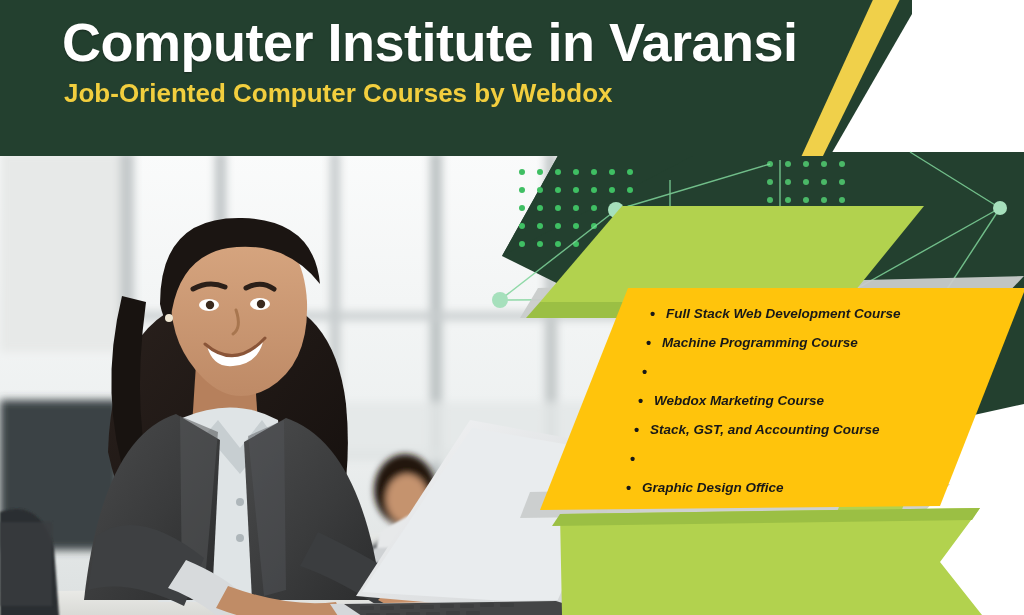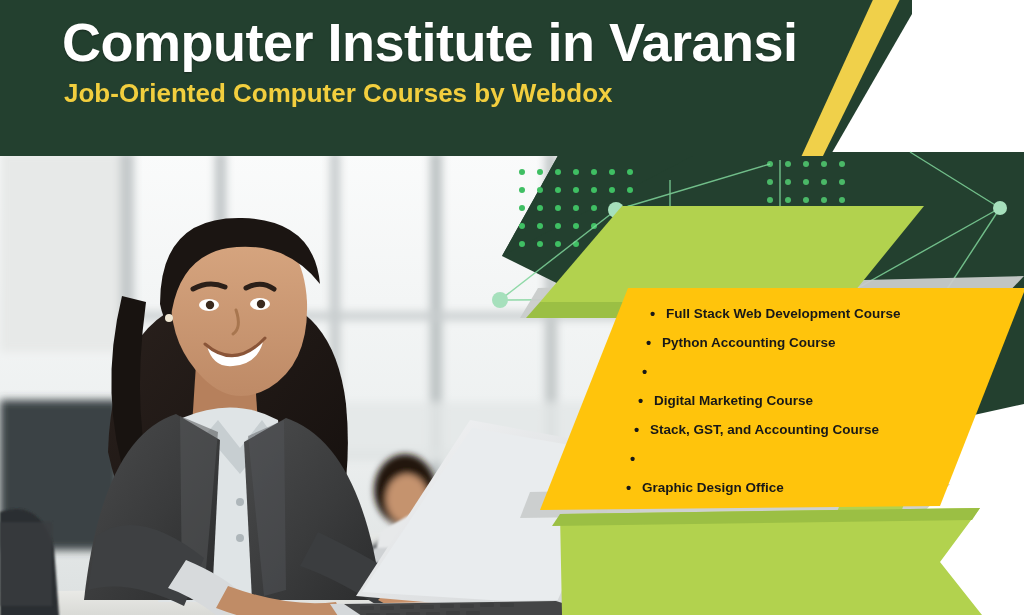--- a/index.html
+++ b/index.html
@@ -143,21 +143,21 @@
     font-family: "Liberation Sans", sans-serif;
     white-space: nowrap;
   }
   .course-item .dot {
     width: 16px;
     flex: 0 0 16px;
     font-size: 15px;
     line-height: 1;
     color: #181818;
   }
-  .course-item .ctext { display: inline-block; }
+  .course-item .ctext { display: inline-block; font-style: italic; }
   
   .course-item:nth-child(1) { padding-left: 110px; }
   .course-item:nth-child(2) { padding-left: 106px; }
   .course-item:nth-child(3) { padding-left: 102px; }
   .course-item:nth-child(4) { padding-left: 98px; }
   .course-item:nth-child(5) { padding-left: 94px; }
   .course-item:nth-child(6) { padding-left: 90px; }
   .course-item:nth-child(7) { padding-left: 86px; }
 </style>
 </head>
@@ -460,28 +460,28 @@
         <path d="M88 0 L484 0 L484 4 L400 218 L0 222 Z" fill="#FFC40C"></path>
       </svg>
     </div>
     <ul class="course-list">
       <li class="course-item">
         <span class="dot">•</span>
         <span class="ctext">Full Stack Web Development Course</span>
       </li>
       <li class="course-item">
         <span class="dot">•</span>
-        <span class="ctext">Python Accounting Course</span>
-      </li>
-      <li class="course-item">
-        <span class="dot">•</span>
-      </li>
-      <li class="course-item">
-        <span class="dot">•</span>
-        <span class="ctext">Digital Marketing Course</span>
+        <span class="ctext">Machine Programming Course</span>
+      </li>
+      <li class="course-item">
+        <span class="dot">•</span>
+      </li>
+      <li class="course-item">
+        <span class="dot">•</span>
+        <span class="ctext">Webdox Marketing Course</span>
       </li>
       <li class="course-item">
         <span class="dot">•</span>
         <span class="ctext">Stack, GST, and Accounting Course</span>
       </li>
       <li class="course-item">
         <span class="dot">•</span>
       </li>
       <li class="course-item">
         <span class="dot">•</span>

